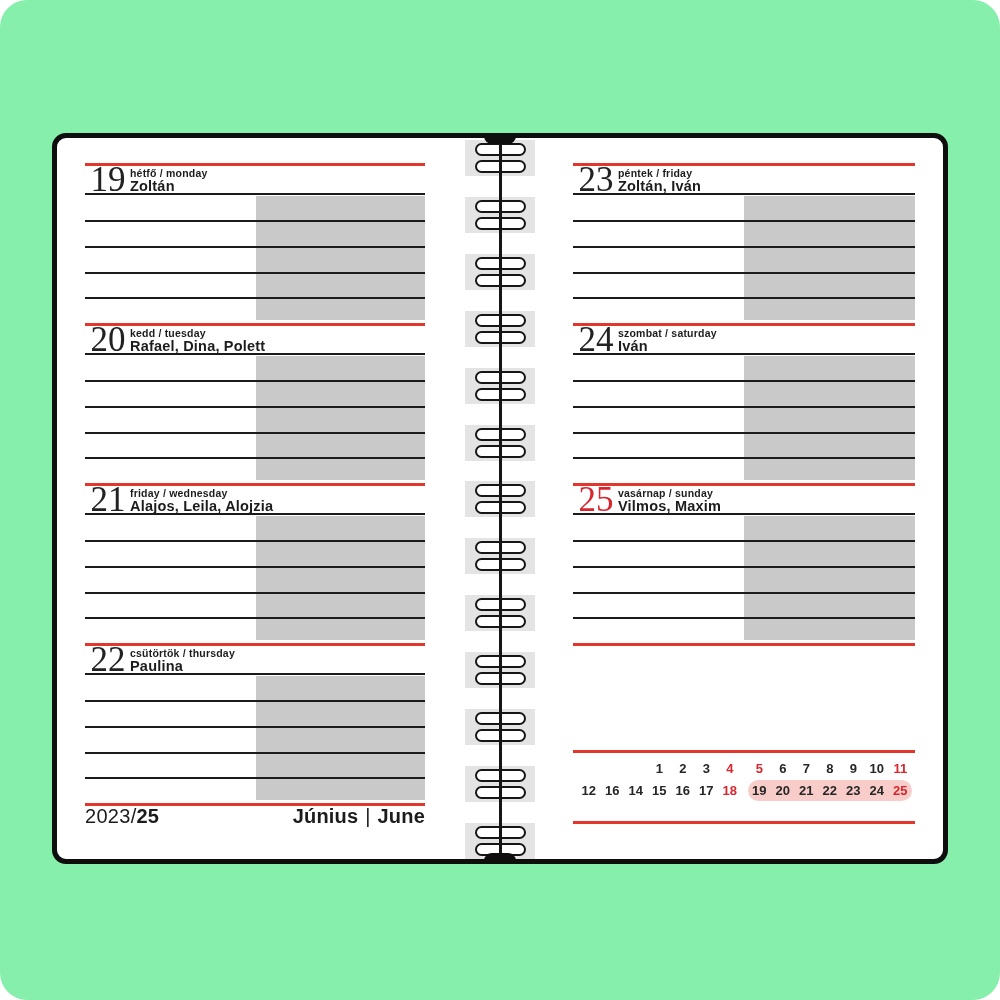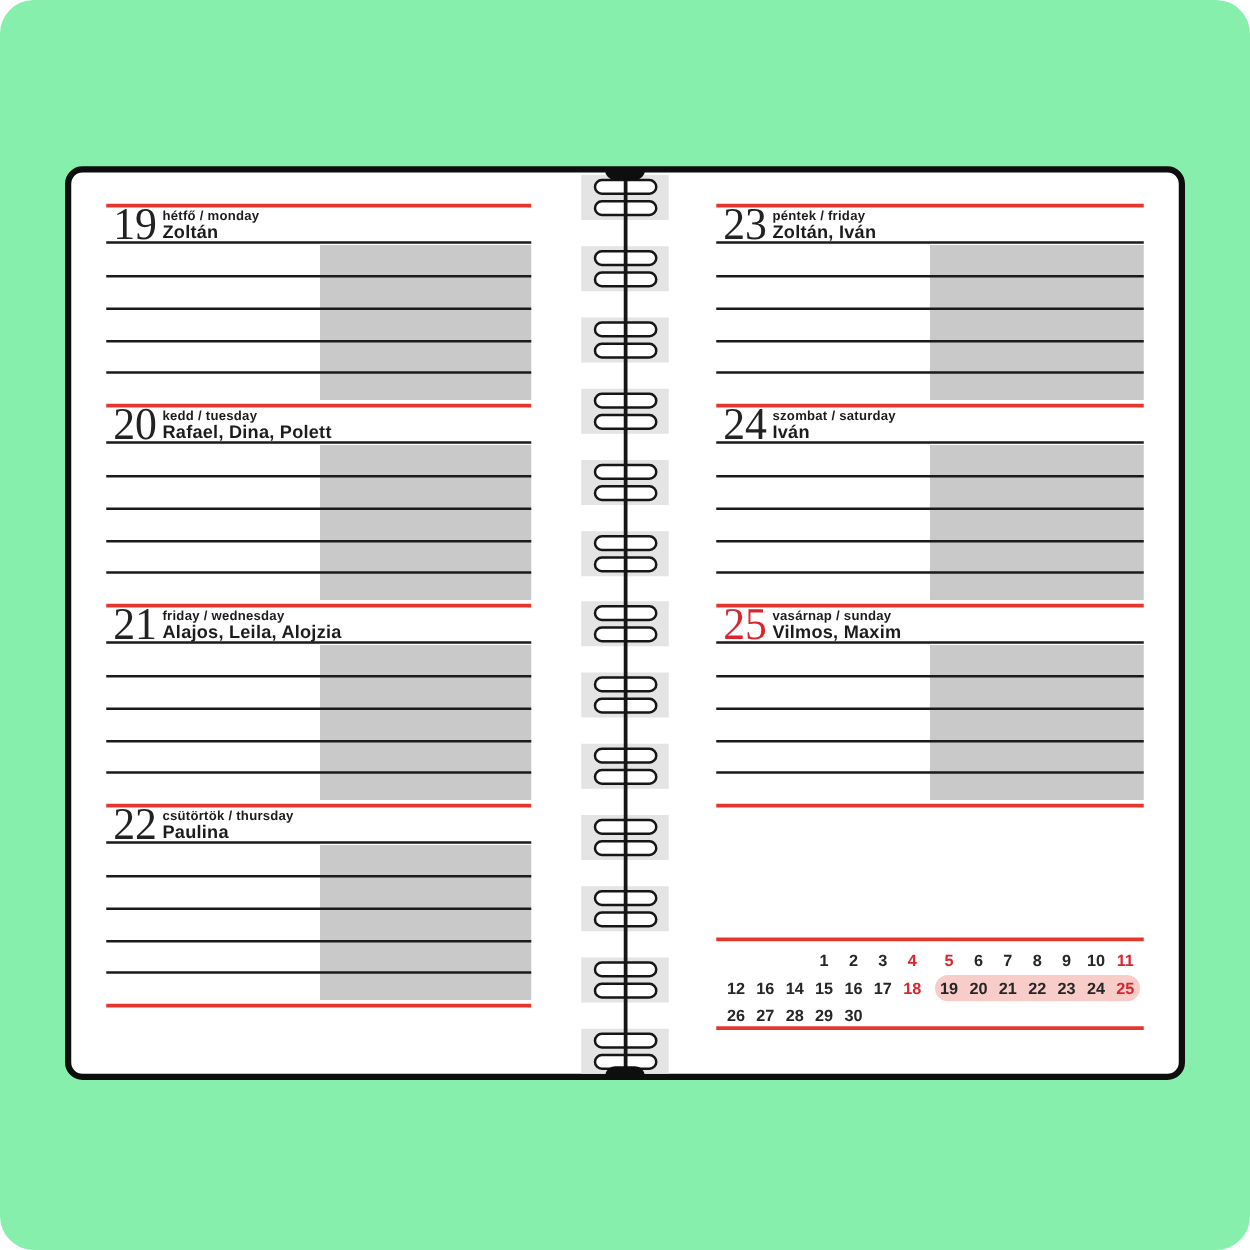--- a/index.html
+++ b/index.html
@@ -201,20 +201,28 @@
         <div class="day-names">Vilmos, Maxim</div>
         <div class="rule" style="top:30px;"></div>
         <div class="rule" style="top:56.5px;"></div>
         <div class="rule" style="top:82.5px;"></div>
         <div class="rule" style="top:108.5px;"></div>
         <div class="rule" style="top:134px;"></div>
       </div>
       <div class="red-divider" style="top:480px;"></div>
     </div>
 
+  <div class="page-footer">
+    <div>
+      <span class="footer-year">2023/</span><span class="footer-week">25</span>
+    </div>
+    <div>
+      <span class="footer-month">Június</span><span class="footer-pipe">|</span><span class="footer-month">June</span>
+    </div>
+  </div>
 
   <div class="mini-cal" id="mini-cal">
     <div class="red-divider" style="top:0;"></div>
     <div class="red-divider" style="top:71px;"></div>
   <div class="cal-row" style="top:8px;left:4px;">
         <div class="wk left-wk">
           <div class="cal-cell"></div>
           <div class="cal-cell"></div>
           <div class="cal-cell"></div>
           <div class="cal-cell">1</div>
@@ -245,34 +253,14 @@
         <div class="wk right-wk hl">
           <div class="cal-cell">19</div>
           <div class="cal-cell">20</div>
           <div class="cal-cell">21</div>
           <div class="cal-cell">22</div>
           <div class="cal-cell">23</div>
           <div class="cal-cell">24</div>
           <div class="cal-cell red">25</div>
         </div>
       </div>
-      <div class="cal-row" style="top:52px;left:4px;">
-        <div class="wk left-wk">
-          <div class="cal-cell">26</div>
-          <div class="cal-cell">27</div>
-          <div class="cal-cell">28</div>
-          <div class="cal-cell">29</div>
-          <div class="cal-cell">30</div>
-          <div class="cal-cell"></div>
-          <div class="cal-cell"></div>
-        </div>
-        <div class="wk right-wk">
-          <div class="cal-cell"></div>
-          <div class="cal-cell"></div>
-          <div class="cal-cell"></div>
-          <div class="cal-cell"></div>
-          <div class="cal-cell"></div>
-          <div class="cal-cell"></div>
-          <div class="cal-cell"></div>
-        </div>
-      </div>
     </div>
 </div>
 
 </body></html>

